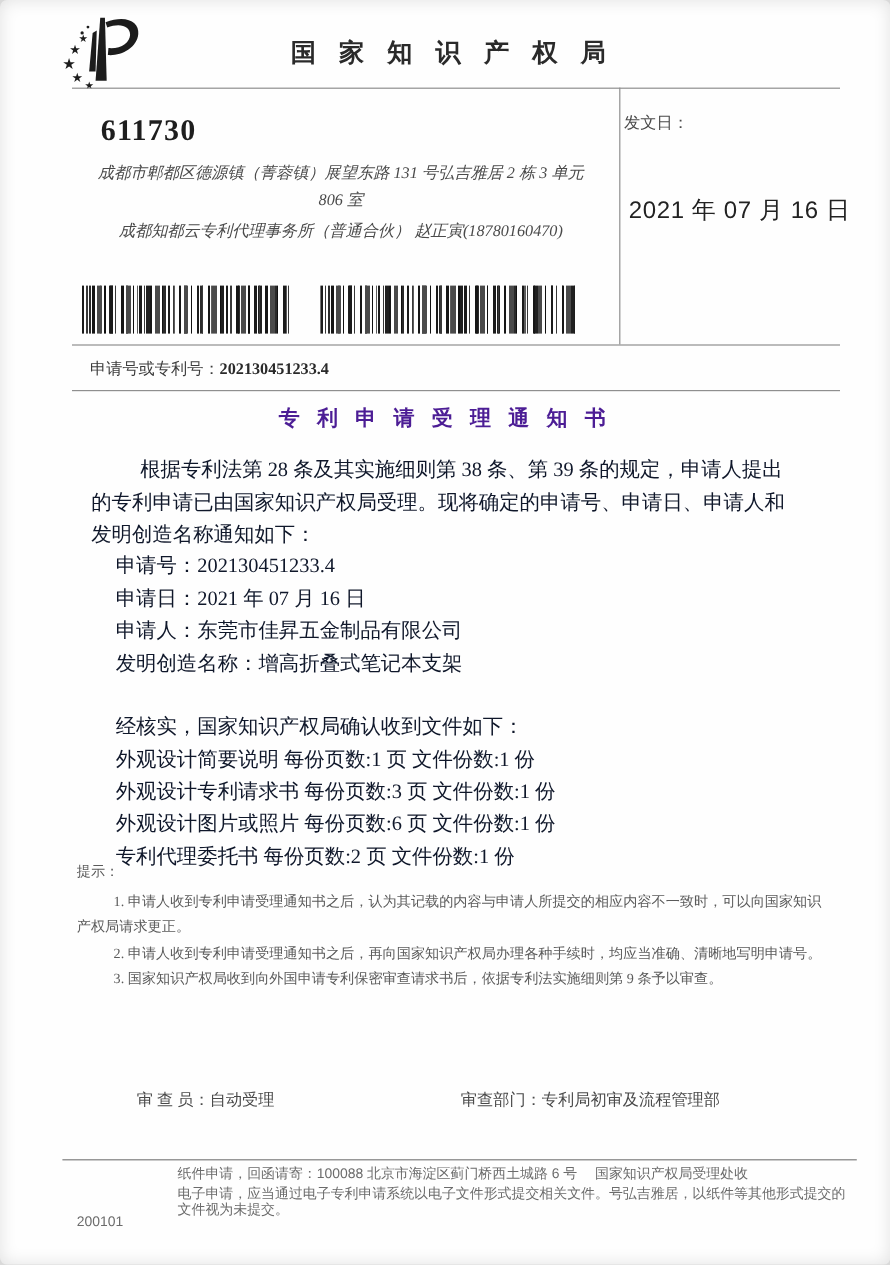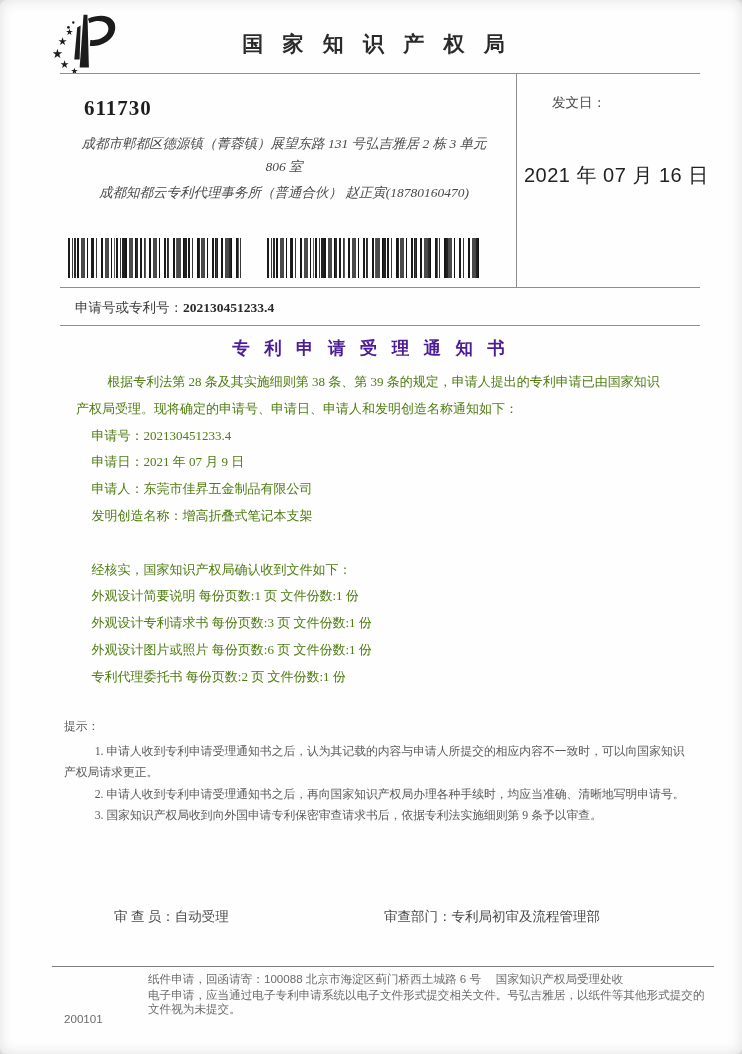--- a/index.html
+++ b/index.html
@@ -25,31 +25,31 @@
   
   .hr{position:absolute;height:1px;background:#8f8f8f;}
   .hr-top{left:60px;width:640px;top:73px;}
   .hr-mid{left:60px;width:640px;top:287px;}
   .hr-under-numbers{left:60px;width:640px;top:325px;}
   .hr-footer{left:52px;width:662px;top:966px;background:#7e7e7e;}
   .vr{position:absolute;width:1px;background:#8f8f8f;left:516px;top:73px;height:214px;}
   
   .postal-code{
     position:absolute;left:84px;top:96px;
-    font-size:21px;font-weight:bold;color:#1e1e1e;
+    font-size:25px;font-weight:bold;color:#1e1e1e;
     font-family:"Liberation Serif",serif;letter-spacing:1px;
   }
   .address-block{
     position:absolute;left:64px;top:132px;width:440px;
     text-align:center;font-size:13.5px;line-height:23px;color:#4a4a4a;font-style:italic;
   }
   .agent-line{margin-top:3px;}
   
   .issue-date-label{
-    position:absolute;left:552px;top:94px;
+    position:absolute;left:520px;top:94px;
     font-size:13.5px;color:#4a4a4a;
   }
   .issue-date-value{
     position:absolute;left:524px;top:162px;
     font-size:20px;color:#222;
     font-family:"Liberation Sans","DejaVu Sans",sans-serif;
     font-stretch:condensed;letter-spacing:0.5px;
   }
   
   .barcode{
@@ -66,22 +66,22 @@
   .serial-group{position:absolute;left:330px;top:0;}
   .num-label,.num-value{display:inline;}
   
   .notice-title{
     position:absolute;left:0;right:0;top:336px;
     text-align:center;font-size:17.5px;font-weight:bold;color:#4c1d95;
     letter-spacing:5px;
   }
   
   .body-block{
-    position:absolute;left:76px;top:369px;width:592px;
-    font-size:13px;line-height:26.8px;color:#4d7c0f;
+    position:absolute;left:76px;top:379px;width:592px;
+    font-size:17px;line-height:26.8px;color:#0f172a;
   }
   .intro{text-indent:2.4em;margin:0;}
   .field-line,.doc-line,.received-intro{padding-left:1.2em;margin:0;}
   .spacer-line{height:26.8px;}
   
   .tips-block{
     position:absolute;left:64px;top:716px;width:622px;
     font-size:11.8px;line-height:21.5px;color:#5a5a5a;
   }
   .tips-label{margin:0 0 3px 0;}
@@ -143,21 +143,21 @@
     <span class="num-label">申请号或专利号：</span><span class="value">202130451233.4</span>
   </div>
 
   <div class="hr hr-under-numbers"></div>
 
   <div class="notice-title">专 利 申 请 受 理 通 知 书</div>
 
   <div class="body-block">
     <p class="intro">根据专利法第 28 条及其实施细则第 38 条、第 39 条的规定，申请人提出的专利申请已由国家知识产权局受理。现将确定的申请号、申请日、申请人和发明创造名称通知如下：</p>
     <p class="field-line">申请号：202130451233.4</p>
-    <p class="field-line">申请日：2021 年 07 月 9 日</p>
+    <p class="field-line">申请日：2021 年 07 月 16 日</p>
     <p class="field-line">申请人：东莞市佳昇五金制品有限公司</p>
     <p class="field-line">发明创造名称：增高折叠式笔记本支架</p>
     <div class="spacer-line"></div>
     <p class="received-intro">经核实，国家知识产权局确认收到文件如下：</p>
     <p class="doc-line">外观设计简要说明 每份页数:1 页  文件份数:1 份</p>
     <p class="doc-line">外观设计专利请求书 每份页数:3 页  文件份数:1 份</p>
     <p class="doc-line">外观设计图片或照片 每份页数:6 页  文件份数:1 份</p>
     <p class="doc-line">专利代理委托书 每份页数:2 页  文件份数:1 份</p>
   </div>
 

